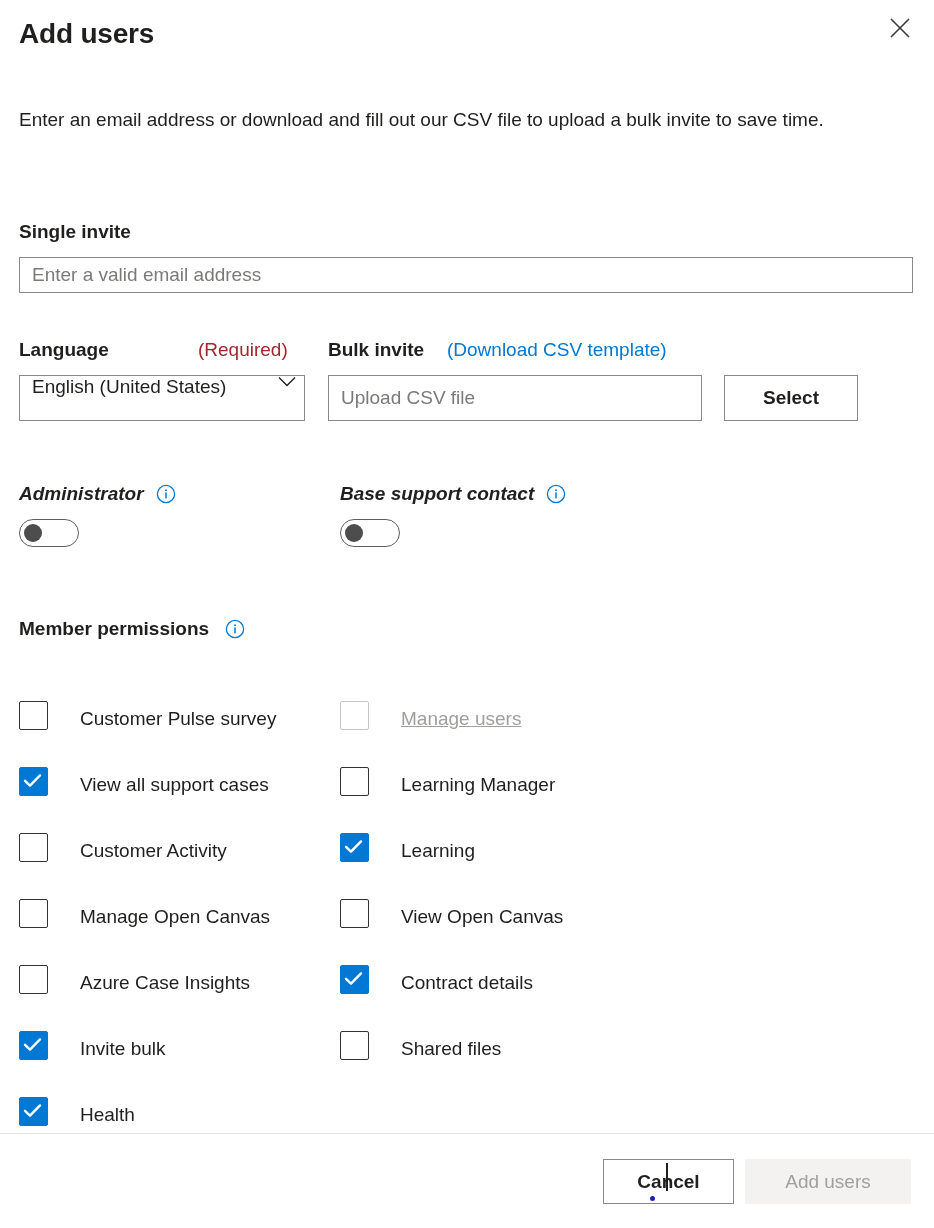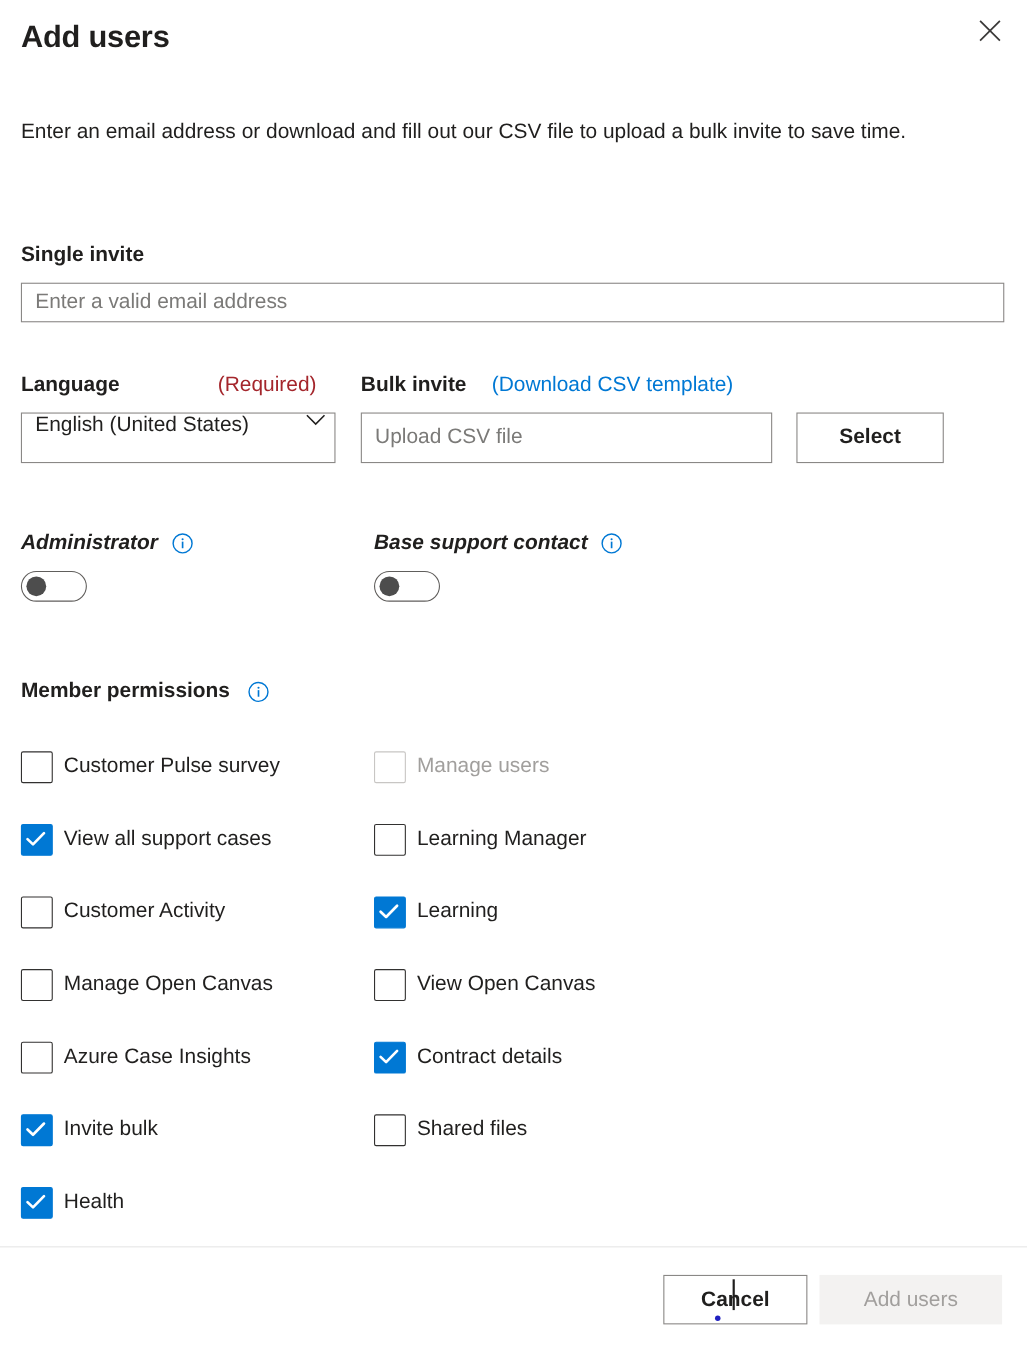--- a/index.html
+++ b/index.html
@@ -242,22 +242,22 @@
   .perm-col {
     position: absolute;
     top: 0;
   }
   .perm-col.left  { left: 0px;   width: 320px; }
   .perm-col.right { left: 321px; width: 340px; }
 
   .perm-row {
     height: 66px;
     display: flex;
-    align-items: center;
-    gap: 10px;
+    align-items: flex-end;
+    gap: 32px;
     cursor: pointer;
   }
   .perm-row.disabled { cursor: default; }
 
   .cb {
     width: 29px;
     height: 29px;
     flex: 0 0 29px;
     border: 1.5px solid #323130;
     background: #ffffff;
@@ -273,21 +273,21 @@
     background: #ffffff;
   }
   .cb svg { display: block; }
   .cb:not(.checked) svg { display: none; }
 
   .perm-label {
     font-size: 19px;
     color: #201f1e;
     white-space: nowrap;
   }
-  .perm-label.disabled { color: #a19f9d; }
+  .perm-label.disabled { color: #a19f9d; text-decoration: underline; }
 
   
   .footer-divider {
     position: absolute;
     left: 0;
     top: 1133px;
     width: 934px;
     height: 1px;
     background: #e6e6e6;
   }

